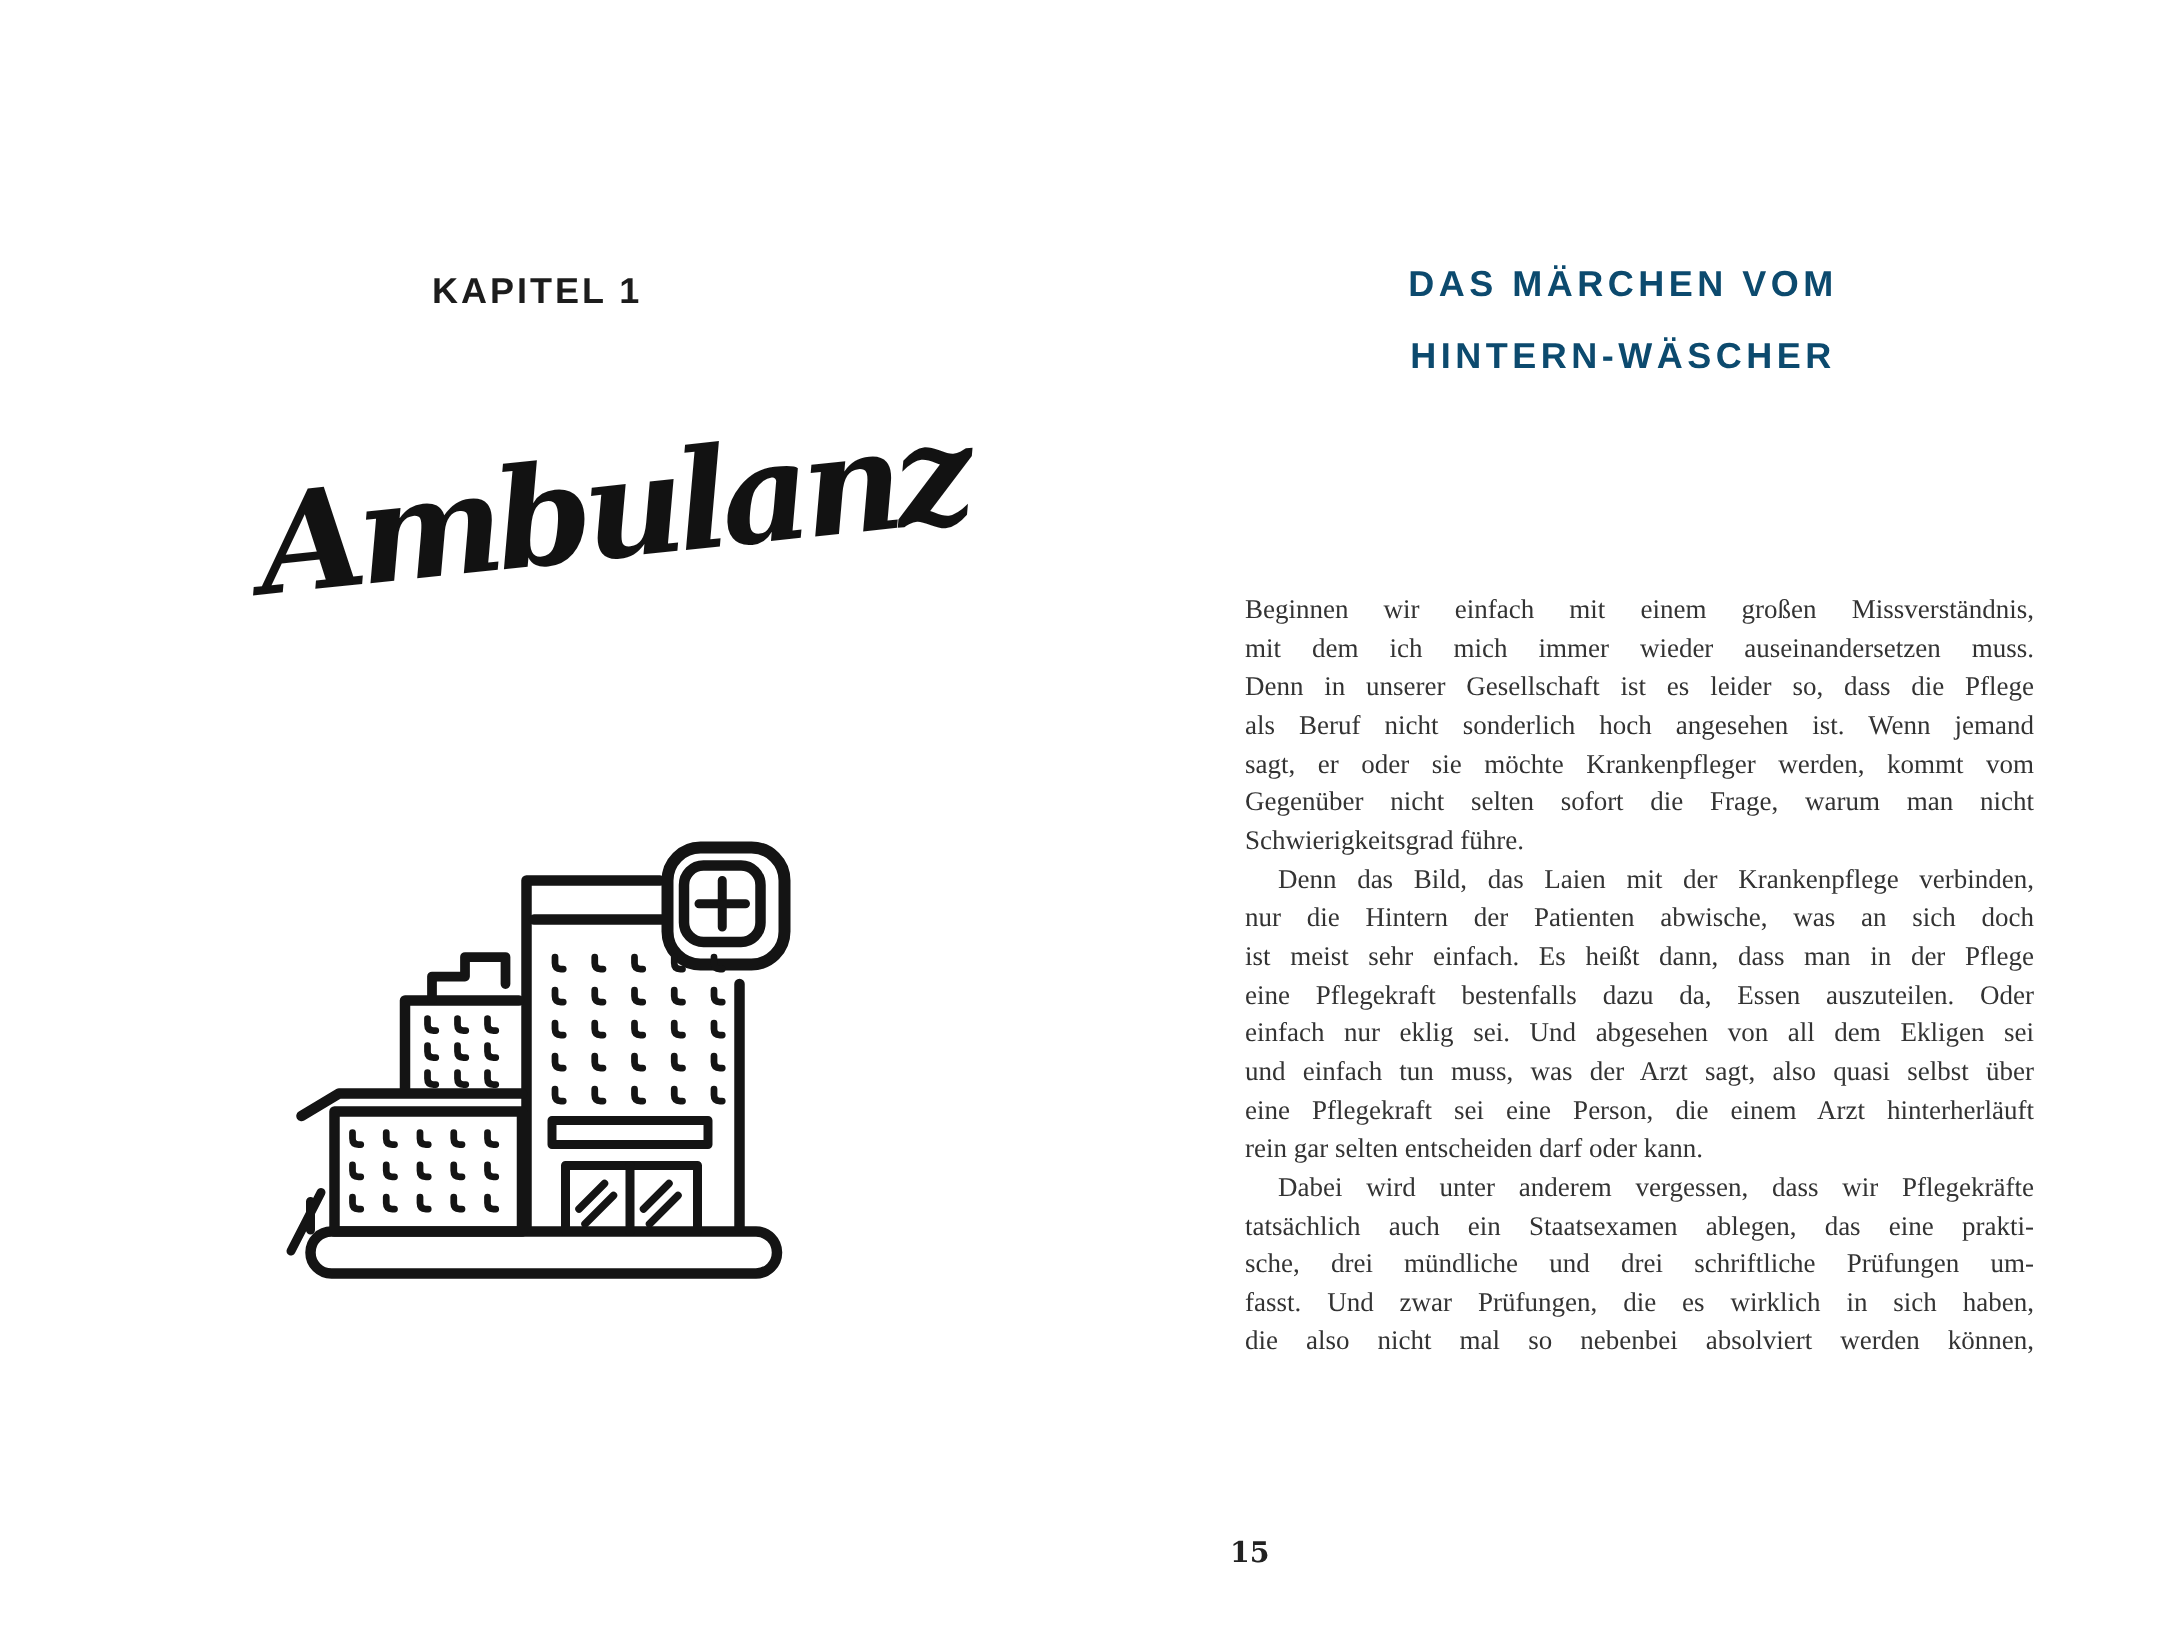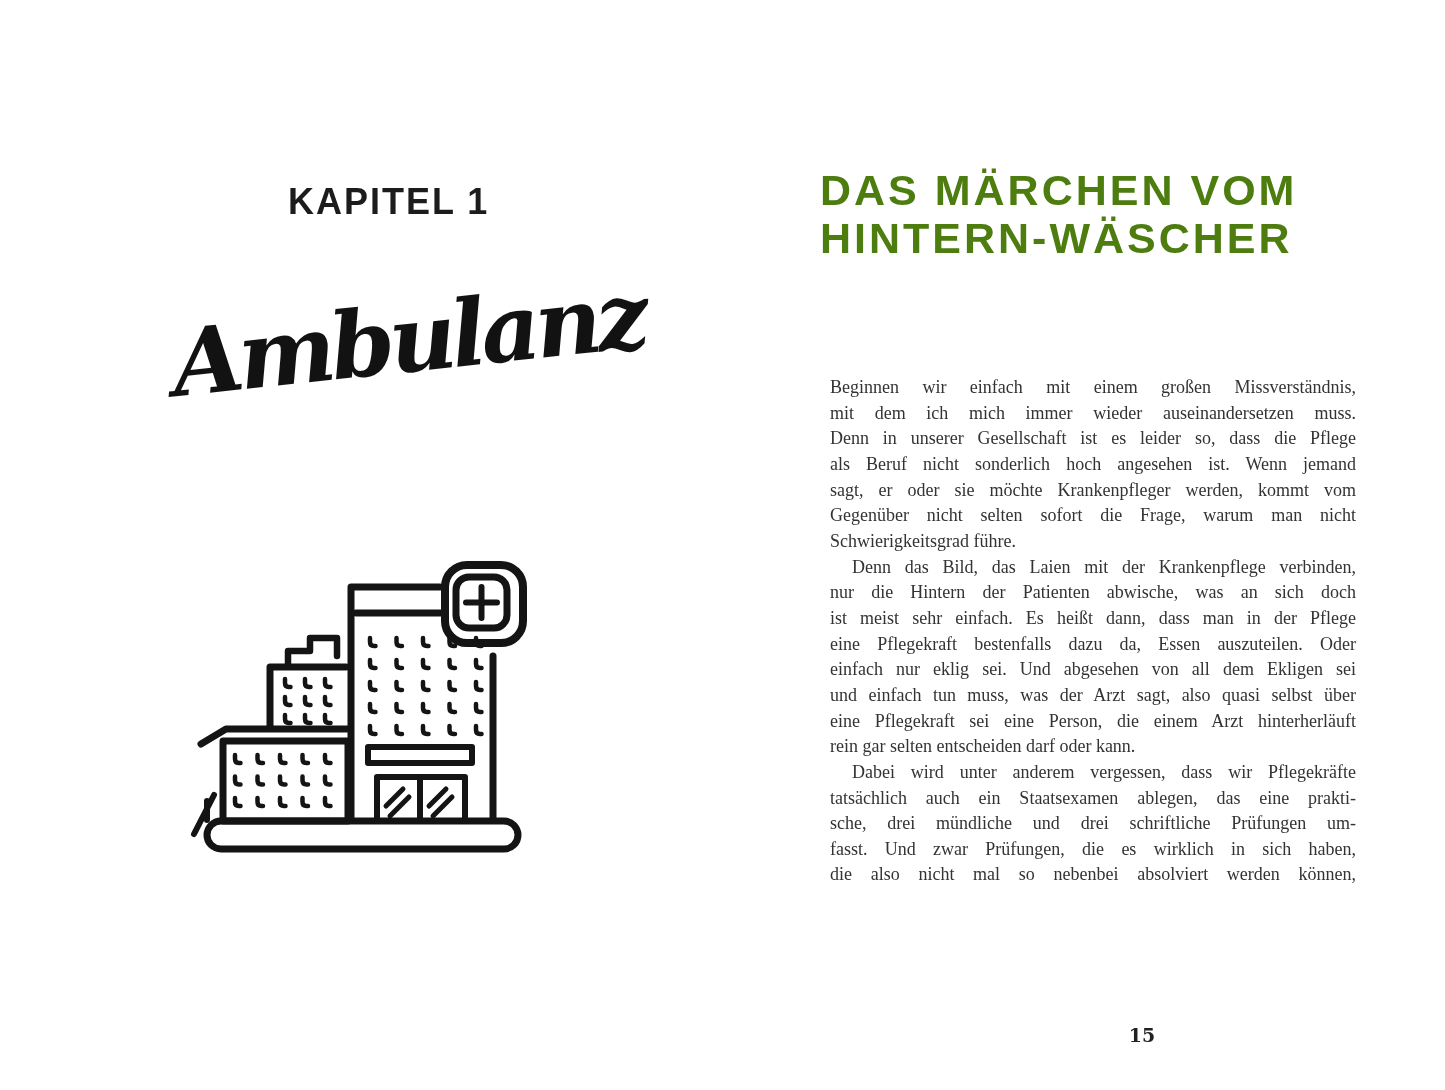--- a/index.html
+++ b/index.html
@@ -6,49 +6,49 @@
   body {
     width: 1445px; height: 1090px;
     font-family: "Liberation Sans", sans-serif;
     color: #1a1a1a;
   }
   .spread { position: relative; width: 1445px; height: 1090px; overflow: hidden; background: #ffffff; }
 
   
   .kicker {
     position: absolute; left: 288px; top: 181px;
-    font-size: 36px; font-weight: 600; letter-spacing: 2px;
+    font-size: 24px; font-weight: 600; letter-spacing: 2px;
     color: #1c1c1c; white-space: nowrap;
   }
   .script-title {
     position: absolute; left: 176px; top: 306px;
     font-family: "DejaVu Serif", serif; font-style: italic; font-weight: bold;
     font-size: 92px; letter-spacing: -5px; color: #121212;
     transform: rotate(-6deg); transform-origin: 40px 90px;
     white-space: nowrap;
   }
   .illustration { position: absolute; left: 185px; top: 545px; }
 
   
   .chapter-title {
     position: absolute; left: 820px; top: 166px; width: 524px;
-    font-size: 43px; font-weight: bold;
-    letter-spacing: 3px; line-height: 48px; color: #4d7c0f;
+    text-align: center; font-size: 24px; font-weight: bold;
+    letter-spacing: 3px; line-height: 48px; color: #0c4a6e;
   }
   .body-text {
-    position: absolute; left: 830px; top: 375px; width: 526px;
+    position: absolute; left: 830px; top: 394px; width: 526px;
     font-family: "Liberation Serif", serif; font-size: 18px;
     line-height: 25.65px; color: #333333;
   }
   .line { text-align: justify; text-align-last: justify; }
   .line.last { text-align-last: left; }
   .line.indent { padding-left: 22px; }
   .page-number {
-    position: absolute; left: 879px; top: 1024px; width: 526px;
-    text-align: center; font-family: "DejaVu Serif", serif;
+    position: absolute; left: 820px; top: 1024px; width: 526px;
+    font-family: "DejaVu Serif", serif;
     font-weight: bold; font-size: 19px; color: #222222;
   }
 </style>
 </head>
 <body>
 
 <div class="spread">
 
   <div class="kicker">KAPITEL 1</div>
 

